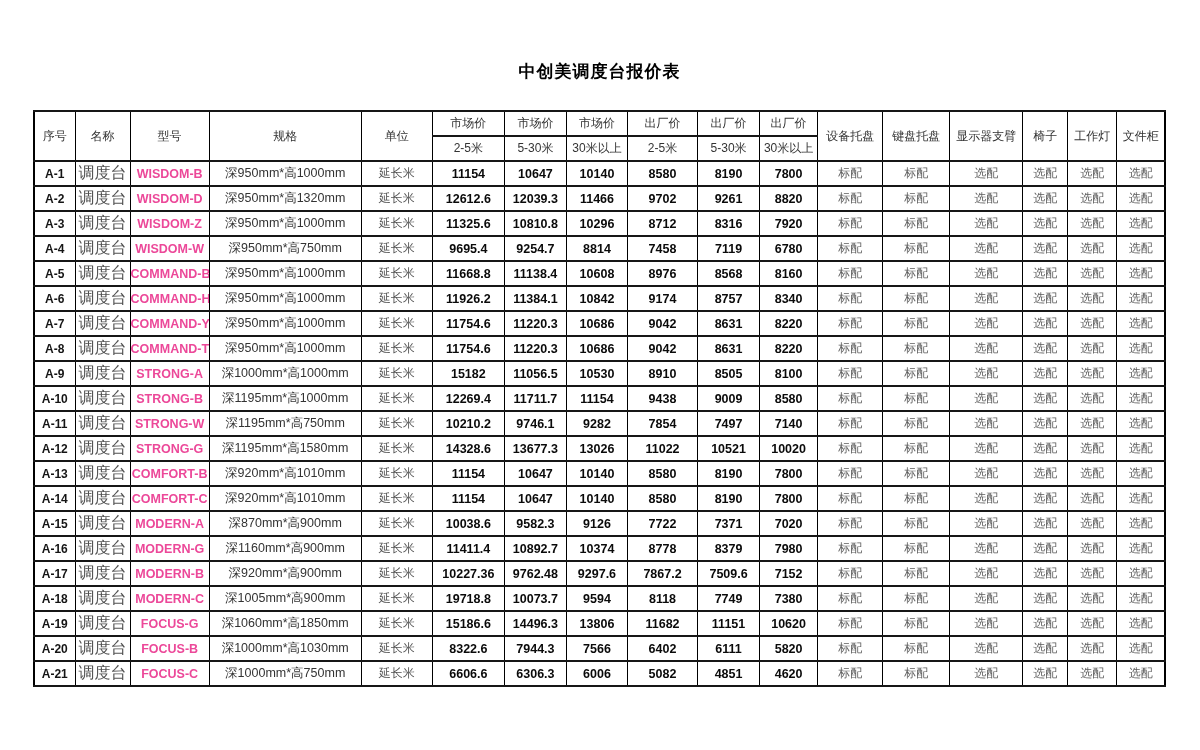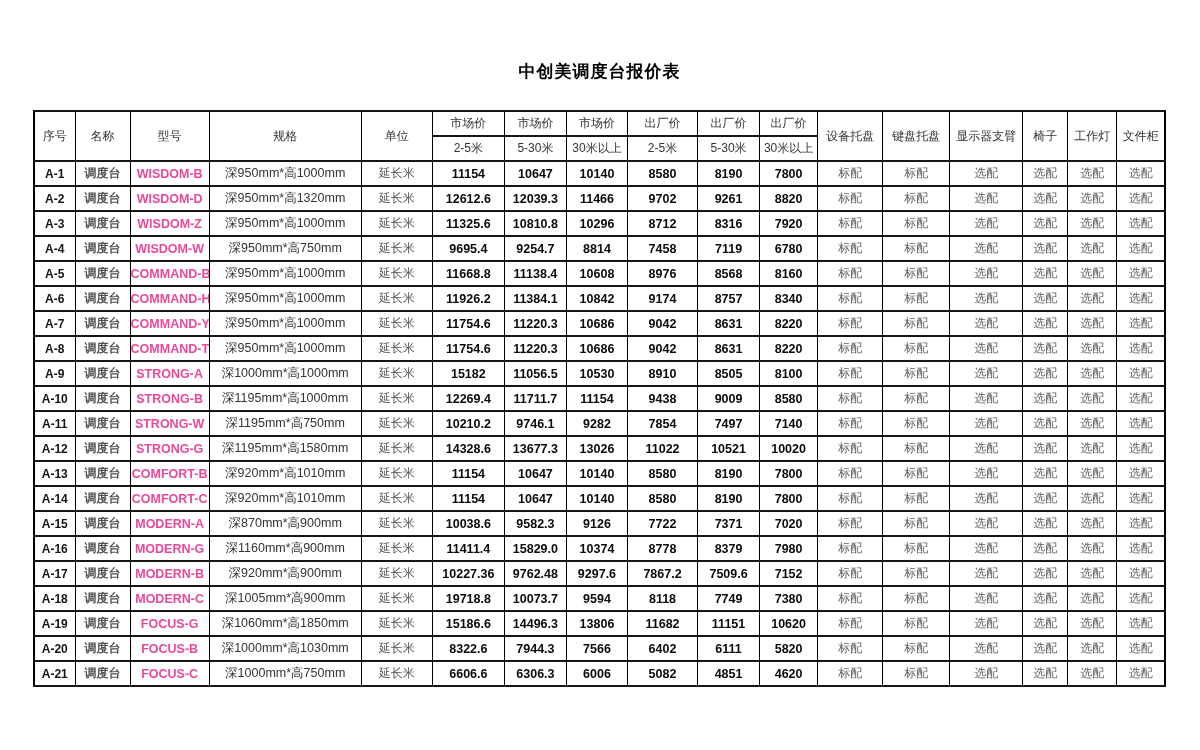--- a/index.html
+++ b/index.html
@@ -62,21 +62,21 @@
   .price-table thead th {
     height: 23px;
     font-size: 12px;
     font-weight: normal;
     color: #333333;
   }
   .price-table tbody td {
     height: 23px;
   }
   .c-no    { font-size: 12px;   font-weight: bold;   color: #141414; }
-  .c-name  { font-size: 12px;   font-weight: bold; color: #515151; }
+  .c-name  { font-size: 16px;   font-weight: normal; color: #515151; }
   .c-model { font-size: 12.5px; font-weight: bold;   color: #ec4899; }
   .c-spec  { font-size: 12.5px; font-weight: normal; color: #333333; }
   .c-unit  { font-size: 12px;   font-weight: normal; color: #515151; }
   .c-num   { font-size: 12.5px; font-weight: bold;   color: #0a0a0a; }
   .c-cfg   { font-size: 12px;   font-weight: normal; color: #5c5c5c; }
 </style>
 </head>
 <body>
 
 <div class="page">
@@ -419,21 +419,21 @@
           <td class="c-cfg">选配</td>
           <td class="c-cfg">选配</td>
         </tr>
         <tr>
           <td class="c-no">A-16</td>
           <td class="c-name">调度台</td>
           <td class="c-model">MODERN-G</td>
           <td class="c-spec">深1160mm*高900mm</td>
           <td class="c-unit">延长米</td>
           <td class="c-num">11411.4</td>
-          <td class="c-num">15829.0</td>
+          <td class="c-num">10892.7</td>
           <td class="c-num">10374</td>
           <td class="c-num">8778</td>
           <td class="c-num">8379</td>
           <td class="c-num">7980</td>
           <td class="c-cfg">标配</td>
           <td class="c-cfg">标配</td>
           <td class="c-cfg">选配</td>
           <td class="c-cfg">选配</td>
           <td class="c-cfg">选配</td>
           <td class="c-cfg">选配</td>

